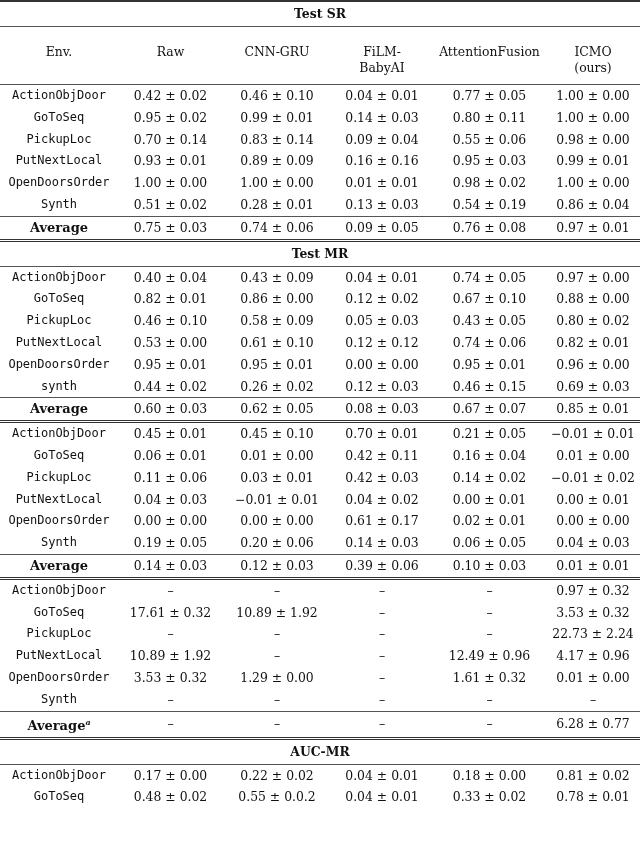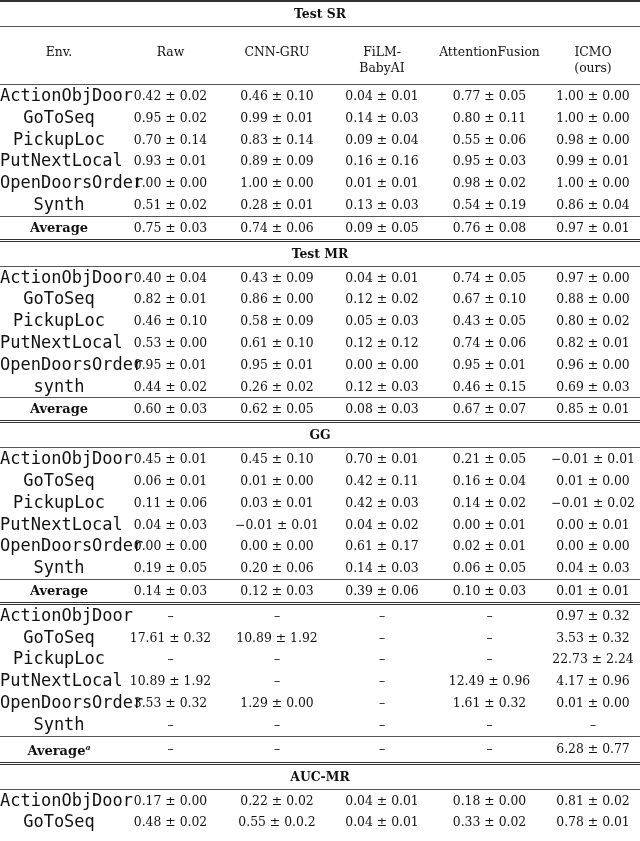--- a/index.html
+++ b/index.html
@@ -1,21 +1,21 @@
 <!DOCTYPE html>
 <html><head>
 <meta charset="utf-8">
 <style>
   html, body { margin: 0; padding: 0; background: #ffffff; }
   body { width: 640px; height: 841px; overflow: hidden; font-family: "DejaVu Serif", "Liberation Serif", serif; color: #111; }
   .wrap { position: relative; width: 640px; }
   table { width: 640px; border-collapse: collapse; table-layout: fixed; font-size: 12.4px; }
   col.c0 { width: 118px; } col.c1 { width: 105px; } col.c2 { width: 108px; } col.c3 { width: 102px; } col.c4 { width: 113px; } col.c5 { width: 94px; }
   td, th { text-align: center; padding: 0; height: 21.8px; line-height: 21.8px; font-weight: normal; white-space: nowrap; overflow: visible; }
-  .env { font-family: "DejaVu Sans Mono", "Liberation Mono", monospace; font-size: 17px; }
+  .env { font-family: "DejaVu Sans Mono", "Liberation Mono", monospace; font-size: 12px; }
   .bold { font-weight: normal; }
   tr.section td { font-weight: bold; height: 24px; line-height: 24px; }
   tr.topline td { border-top: 2.5px solid #333; }
   tr.secline td { border-top: 1.5px solid #777; }
   tr.underline td { border-bottom: 1.5px solid #555; margin-left: 8px; }
   tr.avg td { border-top: 1.5px solid #555; }
   tr.avg-end td { border-bottom: 3px double #333; text-align: center; }
   tr.header td { line-height: 16px; height: 40px; vertical-align: top; padding-top: 17px; }
   .avg-label { font-weight: bold; font-size: 13px; }
   sup { font-size: 8px; font-style: italic; }
@@ -153,23 +153,20 @@
           <td class="bold">0.69 ± 0.03</td>
         </tr>
         <tr class="avg avg-end">
           <td class="avg-label"><span>Average</span></td>
           <td class="">0.60 ± 0.03</td>
           <td class="">0.62 ± 0.05</td>
           <td class="">0.08 ± 0.03</td>
           <td class="">0.67 ± 0.07</td>
           <td class="bold">0.85 ± 0.01</td>
         </tr>
-        <tr class="section secline underline">
-          <td colspan="6">GG</td>
-        </tr>
         <tr>
           <td class="env">ActionObjDoor</td>
           <td class="">0.45 ± 0.01</td>
           <td class="">0.45 ± 0.10</td>
           <td class="">0.70 ± 0.01</td>
           <td class="">0.21 ± 0.05</td>
           <td class="bold">−0.01 ± 0.01</td>
         </tr>
         <tr>
           <td class="env">GoToSeq</td>

